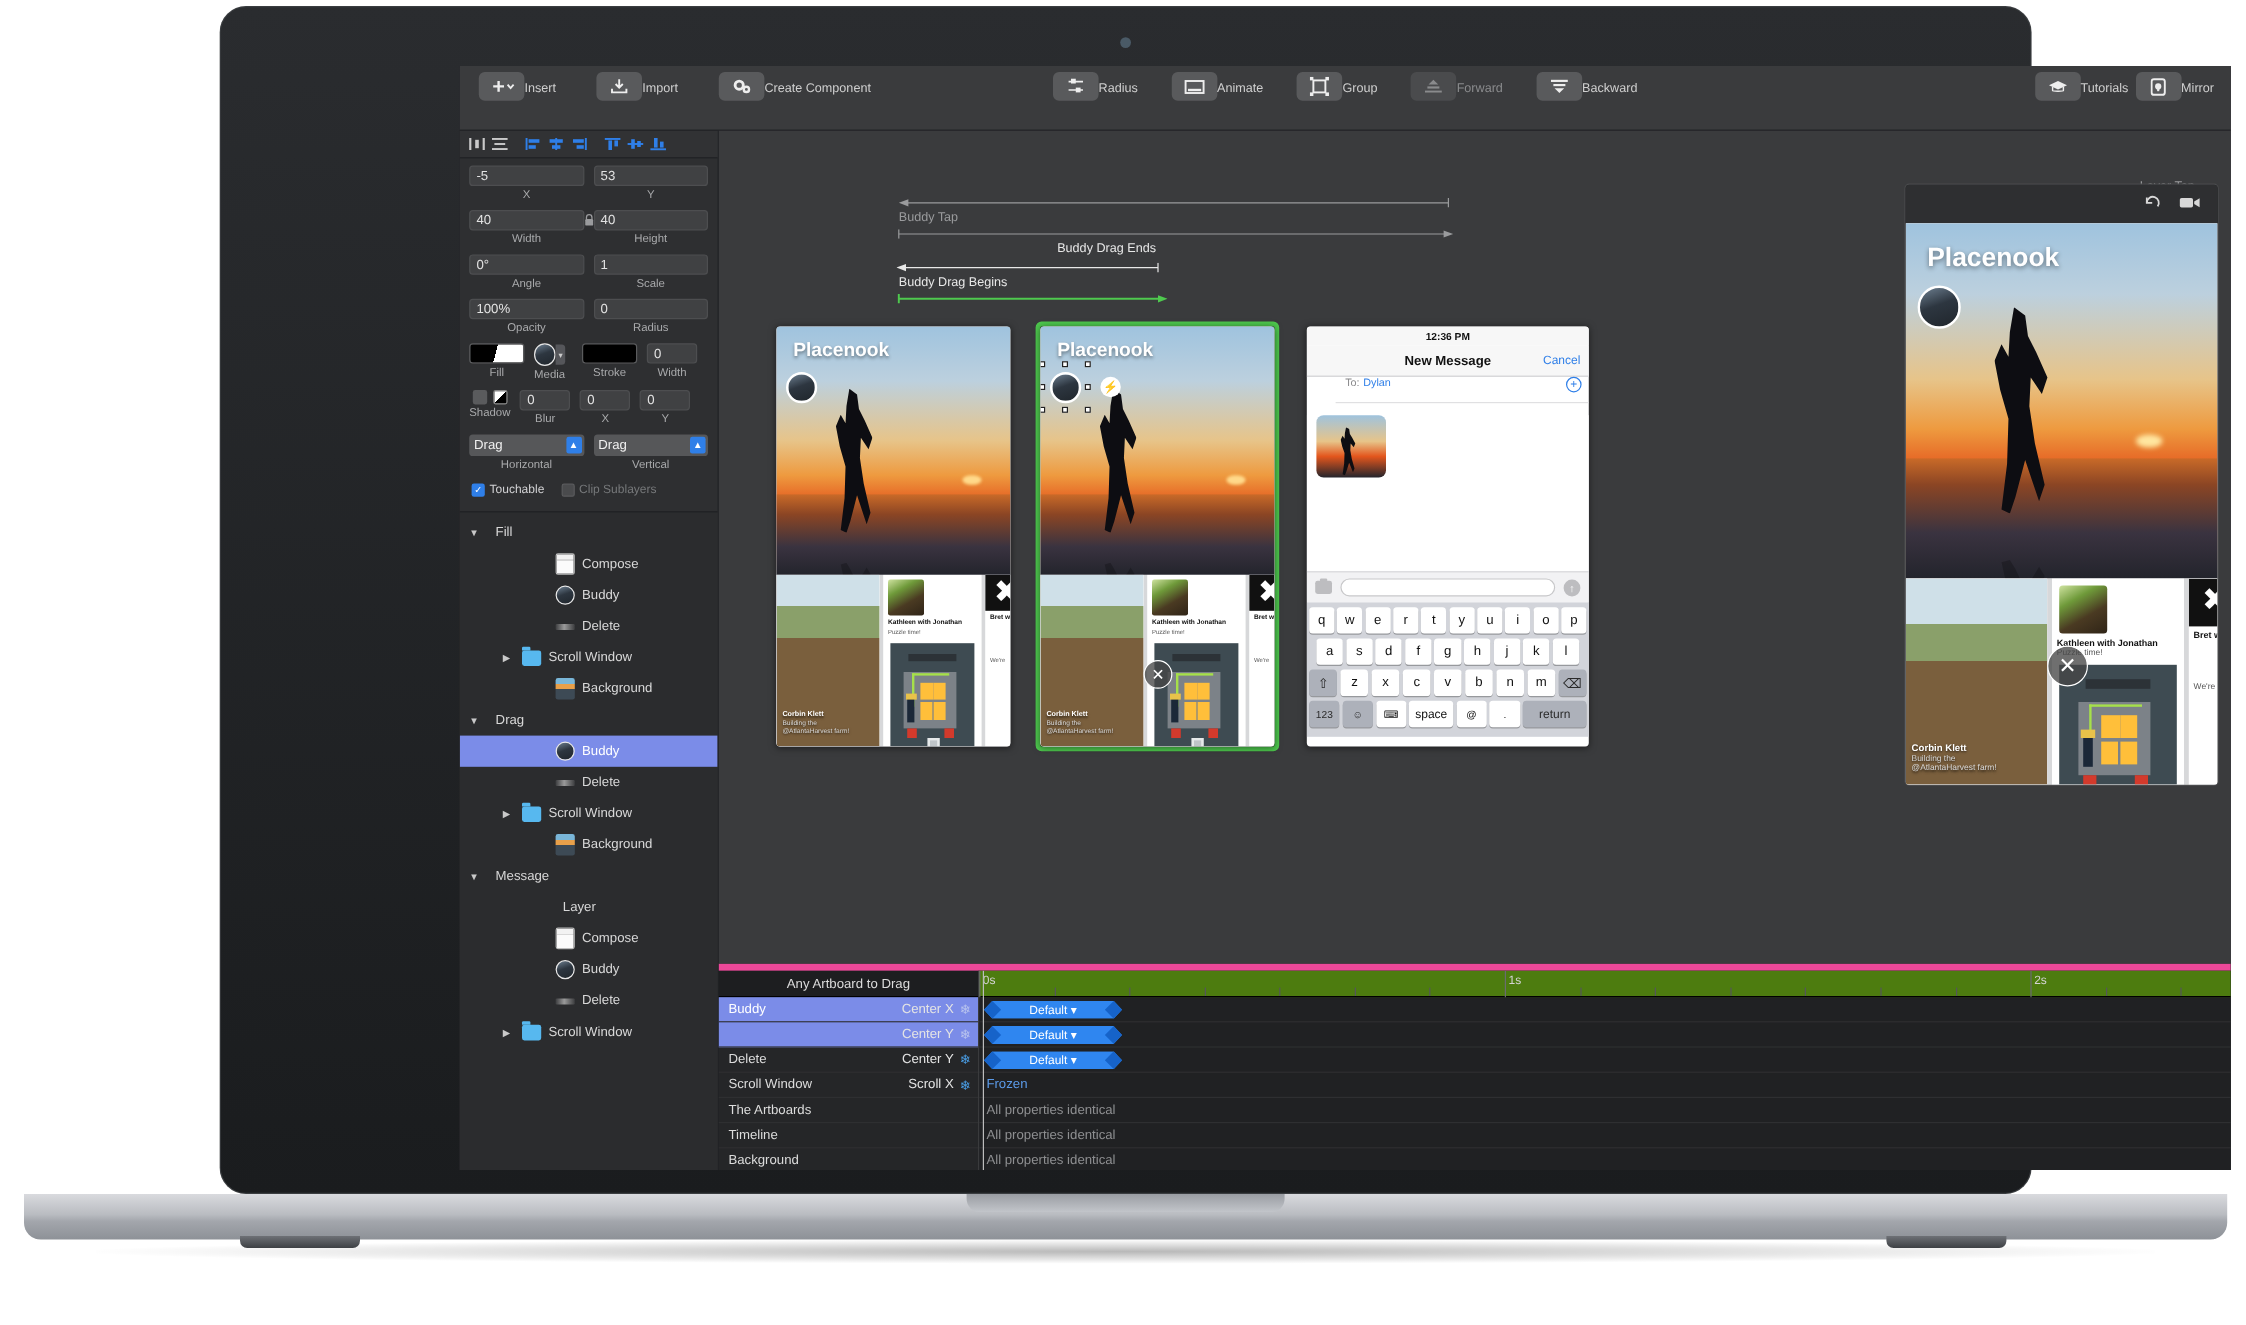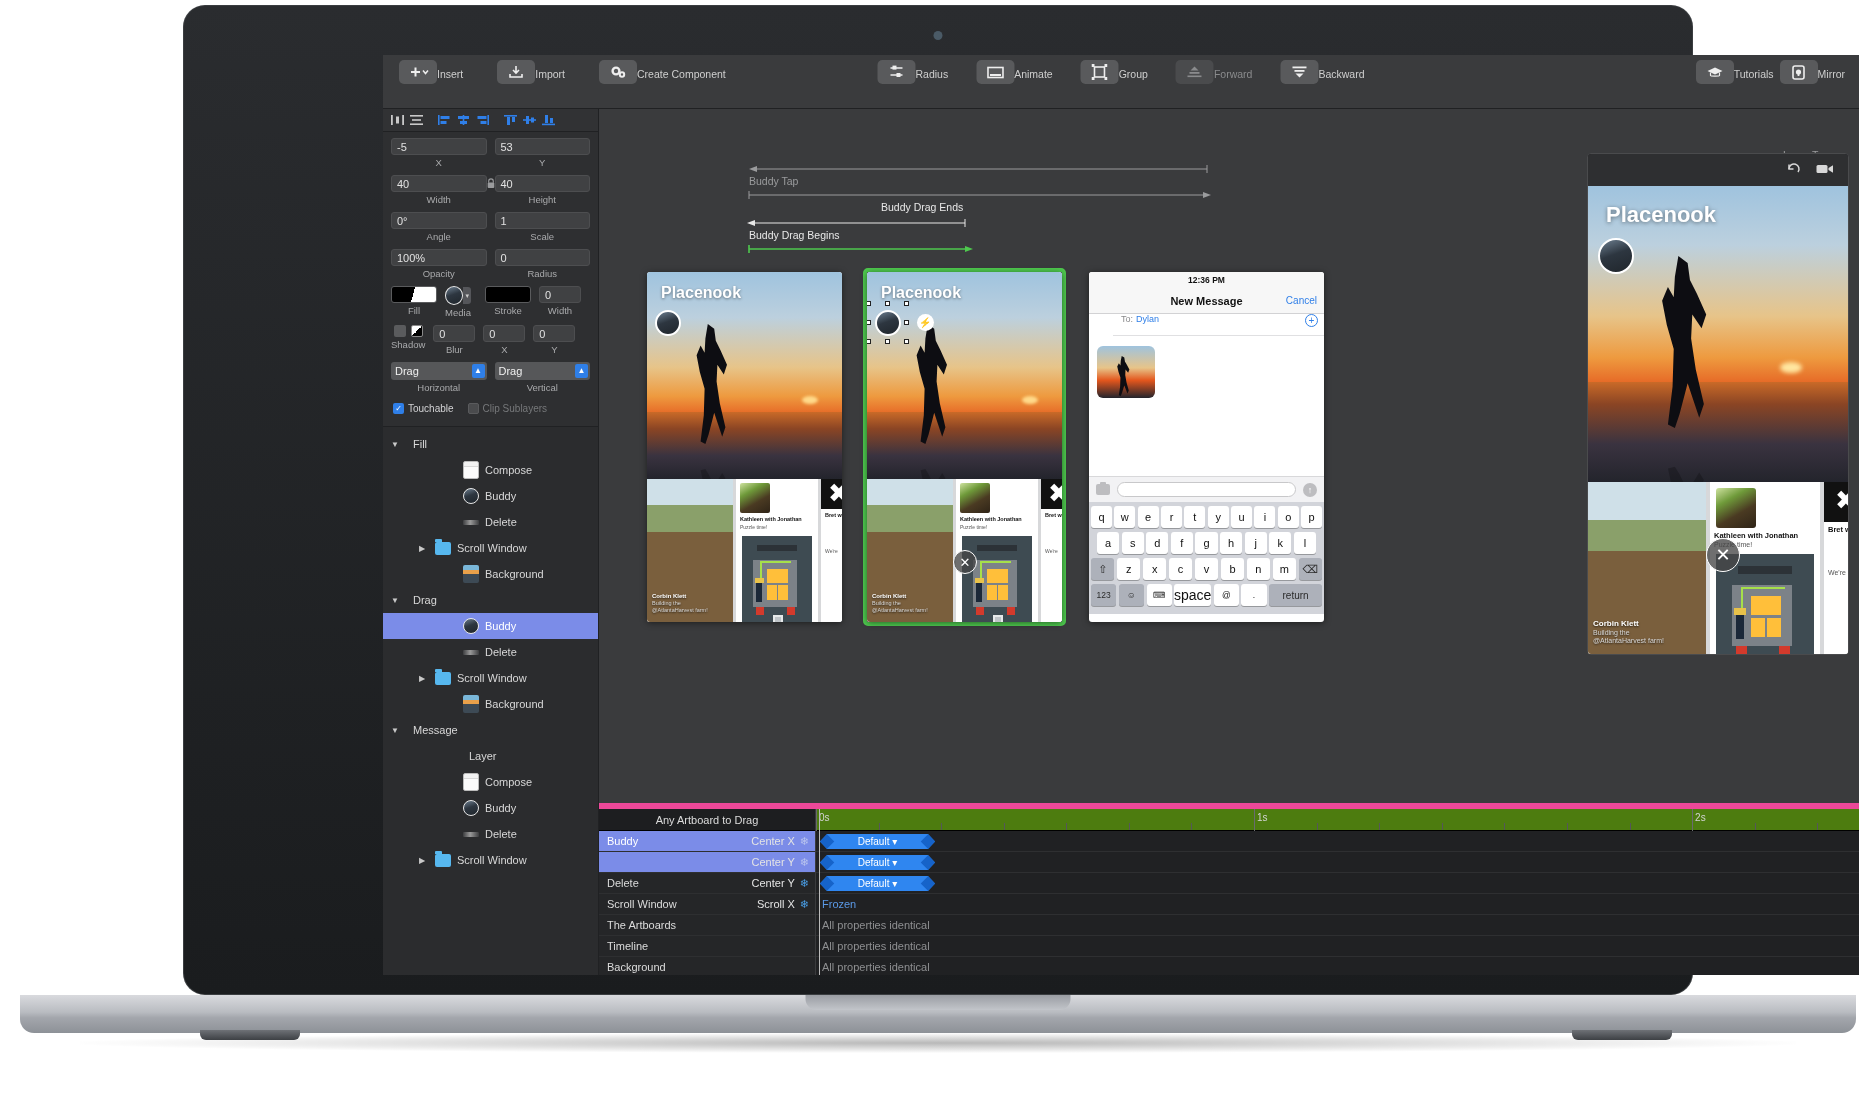--- a/index.html
+++ b/index.html
@@ -217,21 +217,21 @@
   .kb-cam::before { content:''; position:absolute; left:4px; top:-2.5px; width:6px; height:3px;
                     background:#bdbdc0; border-radius:1px 1px 0 0; }
   .kb-mic { width:14px; height:14px; border-radius:50%; background:#bdbdc0; color:#fff;
             font-size:9px; display:flex; align-items:center; justify-content:center; }
   .kb { background:#d2d4da; padding:4px 2px 4px; }
   .kb-row { display:flex; justify-content:center; gap:2.5px; margin-bottom:4px; }
   .key { background:#fff; border-radius:3px; height:22px; min-width:16px; flex:1;
          display:flex; align-items:center; justify-content:center; font-size:11px; color:#111;
          box-shadow:0 1px 0 rgba(0,0,0,.28); }
   .key.gray { background:#adb1ba; color:#2a2a2a; }
-  .key.wide { flex:1.6; font-size:14px; }
+  .key.wide { flex:1.6; font-size:10px; }
   .key.ret { flex:2.3; font-size:10px; }
   .key.num { flex:1.1; font-size:8.5px; }
 
   
   .mirror { position:absolute; right:10px; top:44px; width:262px; height:502px;
             background:#1a1b1d; border:1px solid #4a4b4d; border-radius:4px; overflow:hidden; }
   .mirror-bar { height:32px; background:#2e2f31; display:flex; align-items:center;
                 justify-content:flex-end; gap:14px; padding-right:14px; color:#d8d8d8; }
   .mirror-view { position:absolute; left:0; right:0; top:32px; bottom:0; background:#fff; overflow:hidden; }
   .m-hero { position:relative; height:296px; overflow:hidden;

